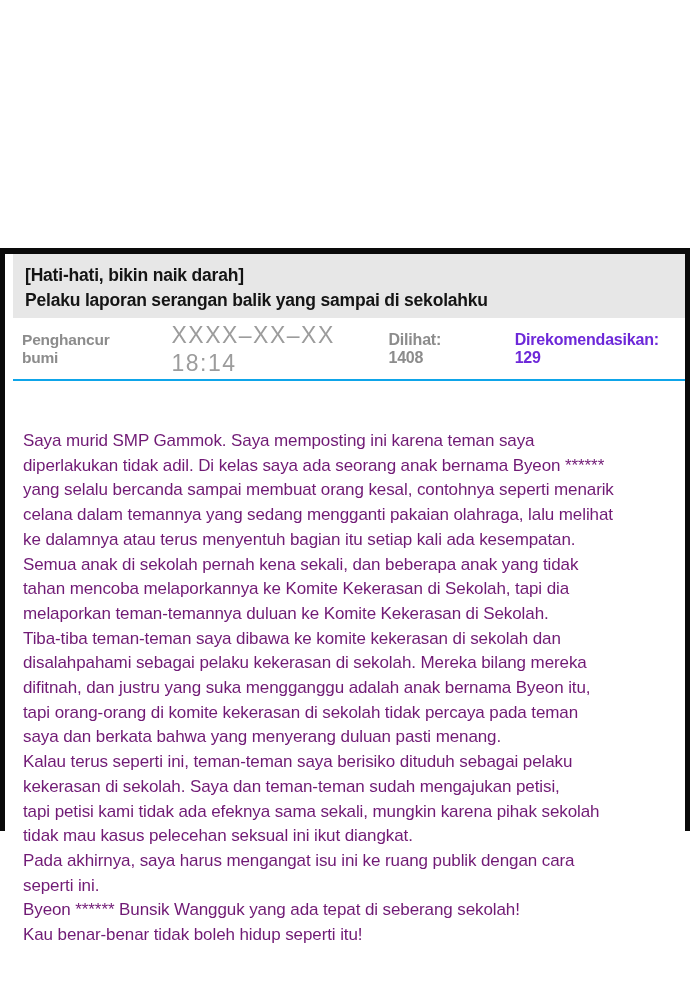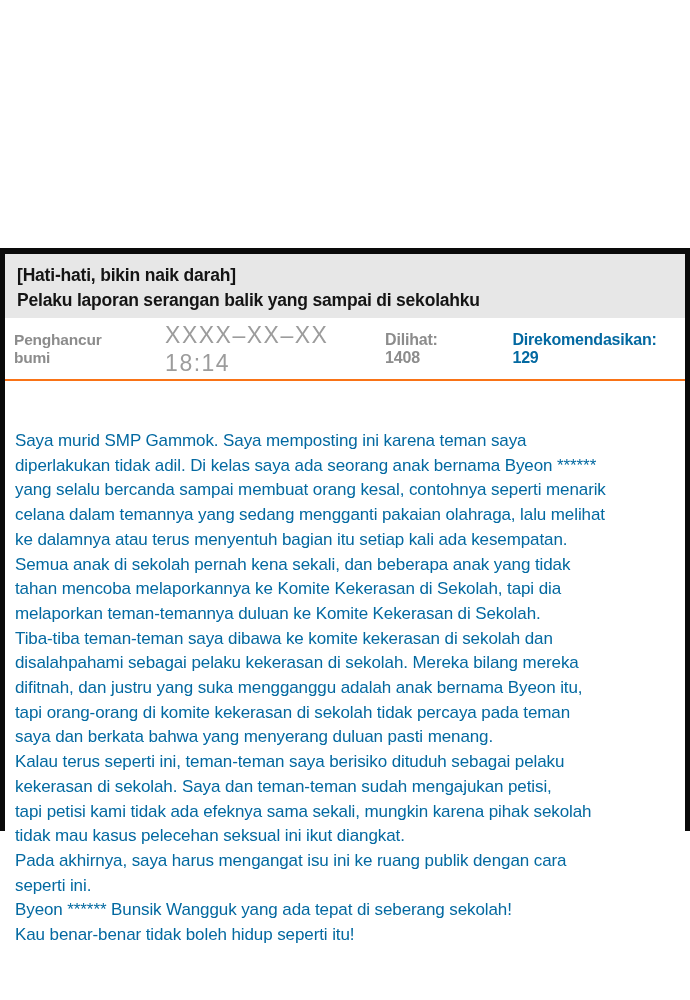--- a/index.html
+++ b/index.html
@@ -20,20 +20,21 @@
     position: absolute;
     left: 0;
     top: 248px;
     width: 690px;
     height: 583px;
     box-sizing: border-box;
     border-top: 6px solid #0a0a0a;
     border-left: 5px solid #0a0a0a;
     border-right: 5px solid #0a0a0a;
     background: #ffffff;
+    padding-left: 8px;
   }
   
   .post-header {
     height: 64px;
     background: #e7e7e7;
     padding: 9px 12px 0 12px;
     box-sizing: border-box;
   }
   .post-title-line {
     font-size: 17.5px;
@@ -44,21 +45,21 @@
     white-space: nowrap;
   }
   
   .meta-bar {
     height: 63px;
     box-sizing: border-box;
     display: flex;
     align-items: center;
     padding: 0 10px 0 9px;
     background: #ffffff;
-    border-bottom: 2px solid #f97316;
+    border-bottom: 2px solid #0ea5e9;
   }
   .meta-author {
     font-size: 15.5px;
     font-weight: bold;
     color: #8c8c8c;
     letter-spacing: -0.2px;
   }
   .meta-timestamp {
     margin-left: 32px;
     font-size: 23px;
@@ -71,29 +72,29 @@
     margin-left: auto;
     font-size: 16px;
     font-weight: bold;
     color: #8c8c8c;
     letter-spacing: -0.2px;
   }
   .meta-recommend {
     margin-left: 42px;
     font-size: 16px;
     font-weight: bold;
-    color: #0369a1;
+    color: #6d28d9;
     letter-spacing: -0.2px;
   }
   
   .post-body {
     padding: 48px 14px 0 10px;
     font-size: 17px;
     line-height: 24.7px;
-    color: #0369a1;
+    color: #701a75;
     letter-spacing: -0.1px;
     white-space: pre-line;
   }
 </style>
 </head>
 <body>
 
 <div class="page">
 
   <div class="post-box">

